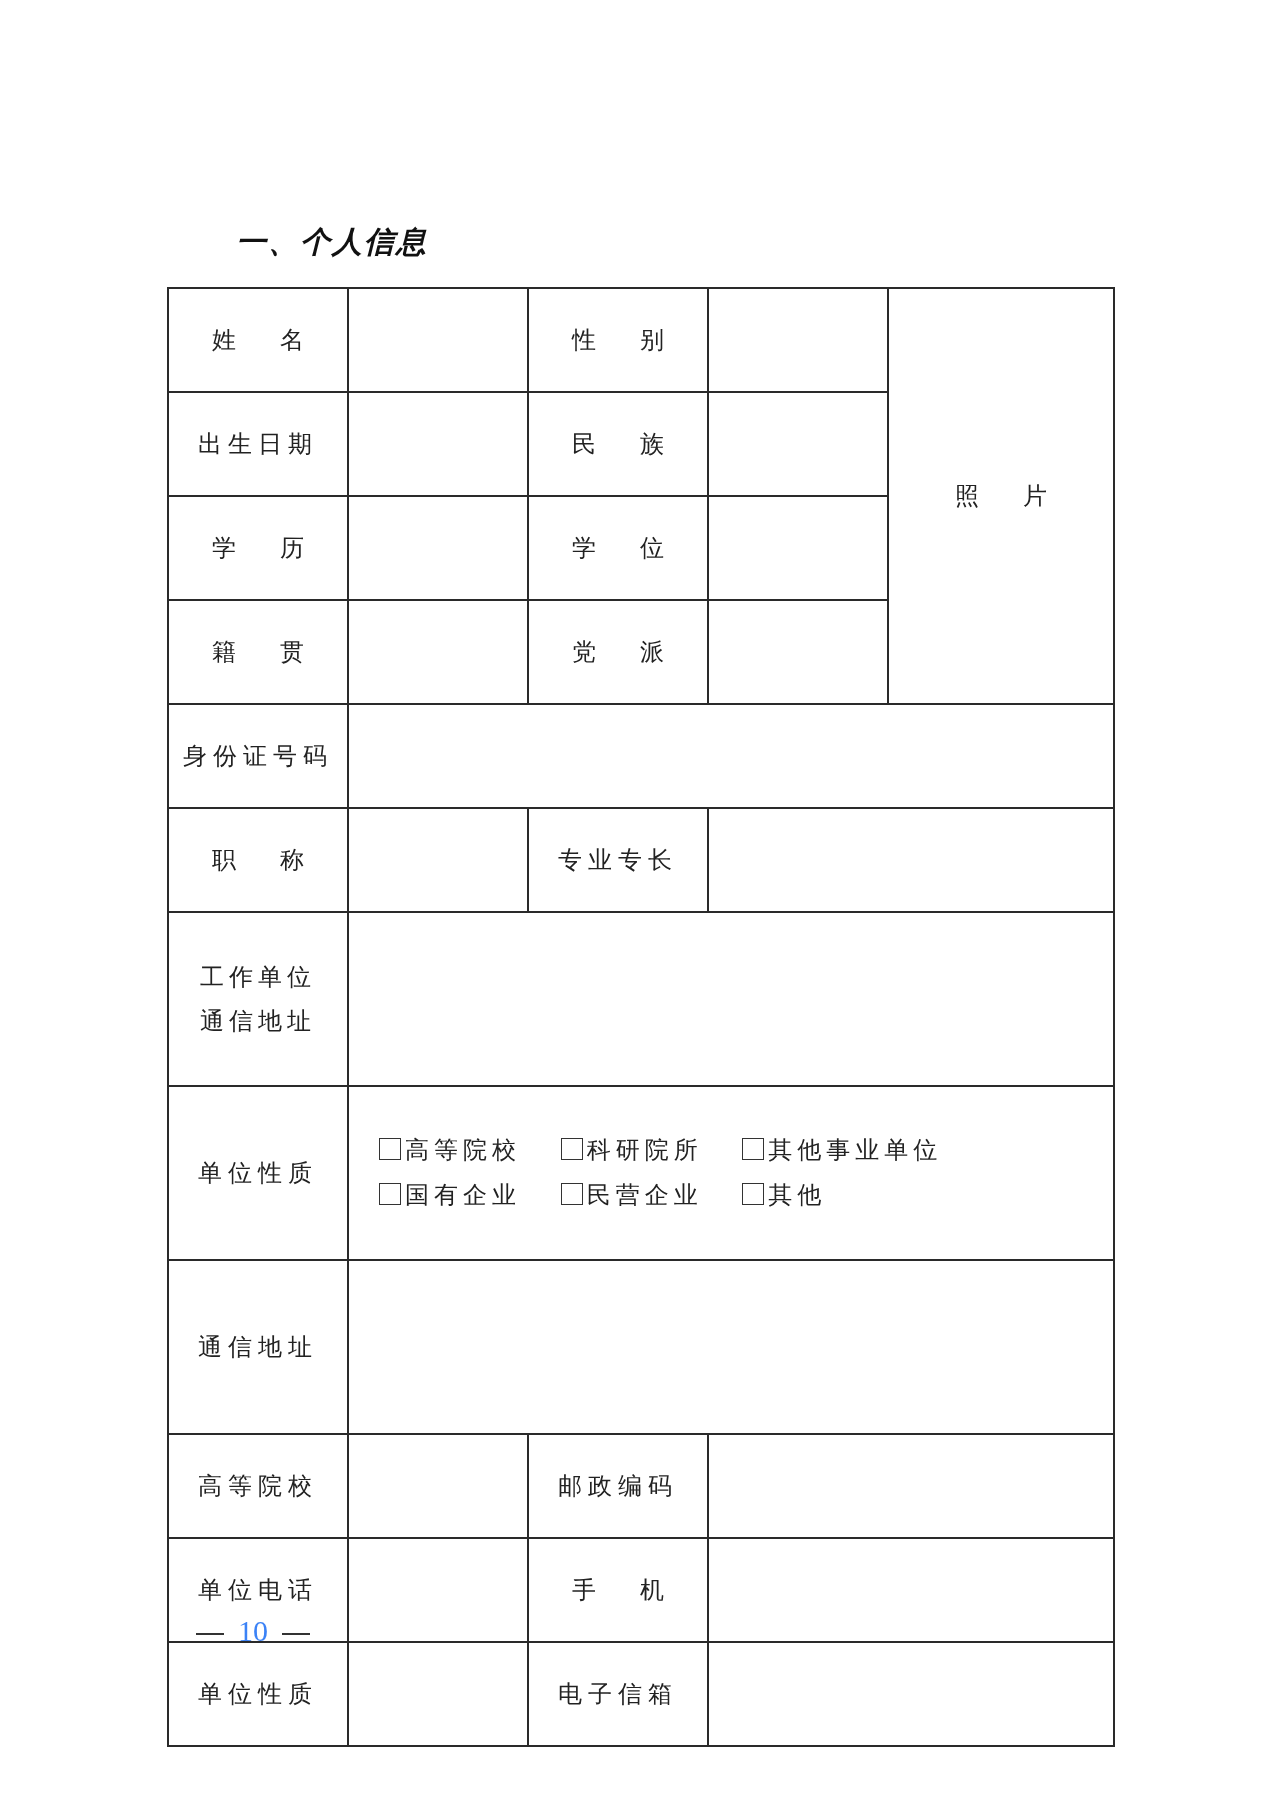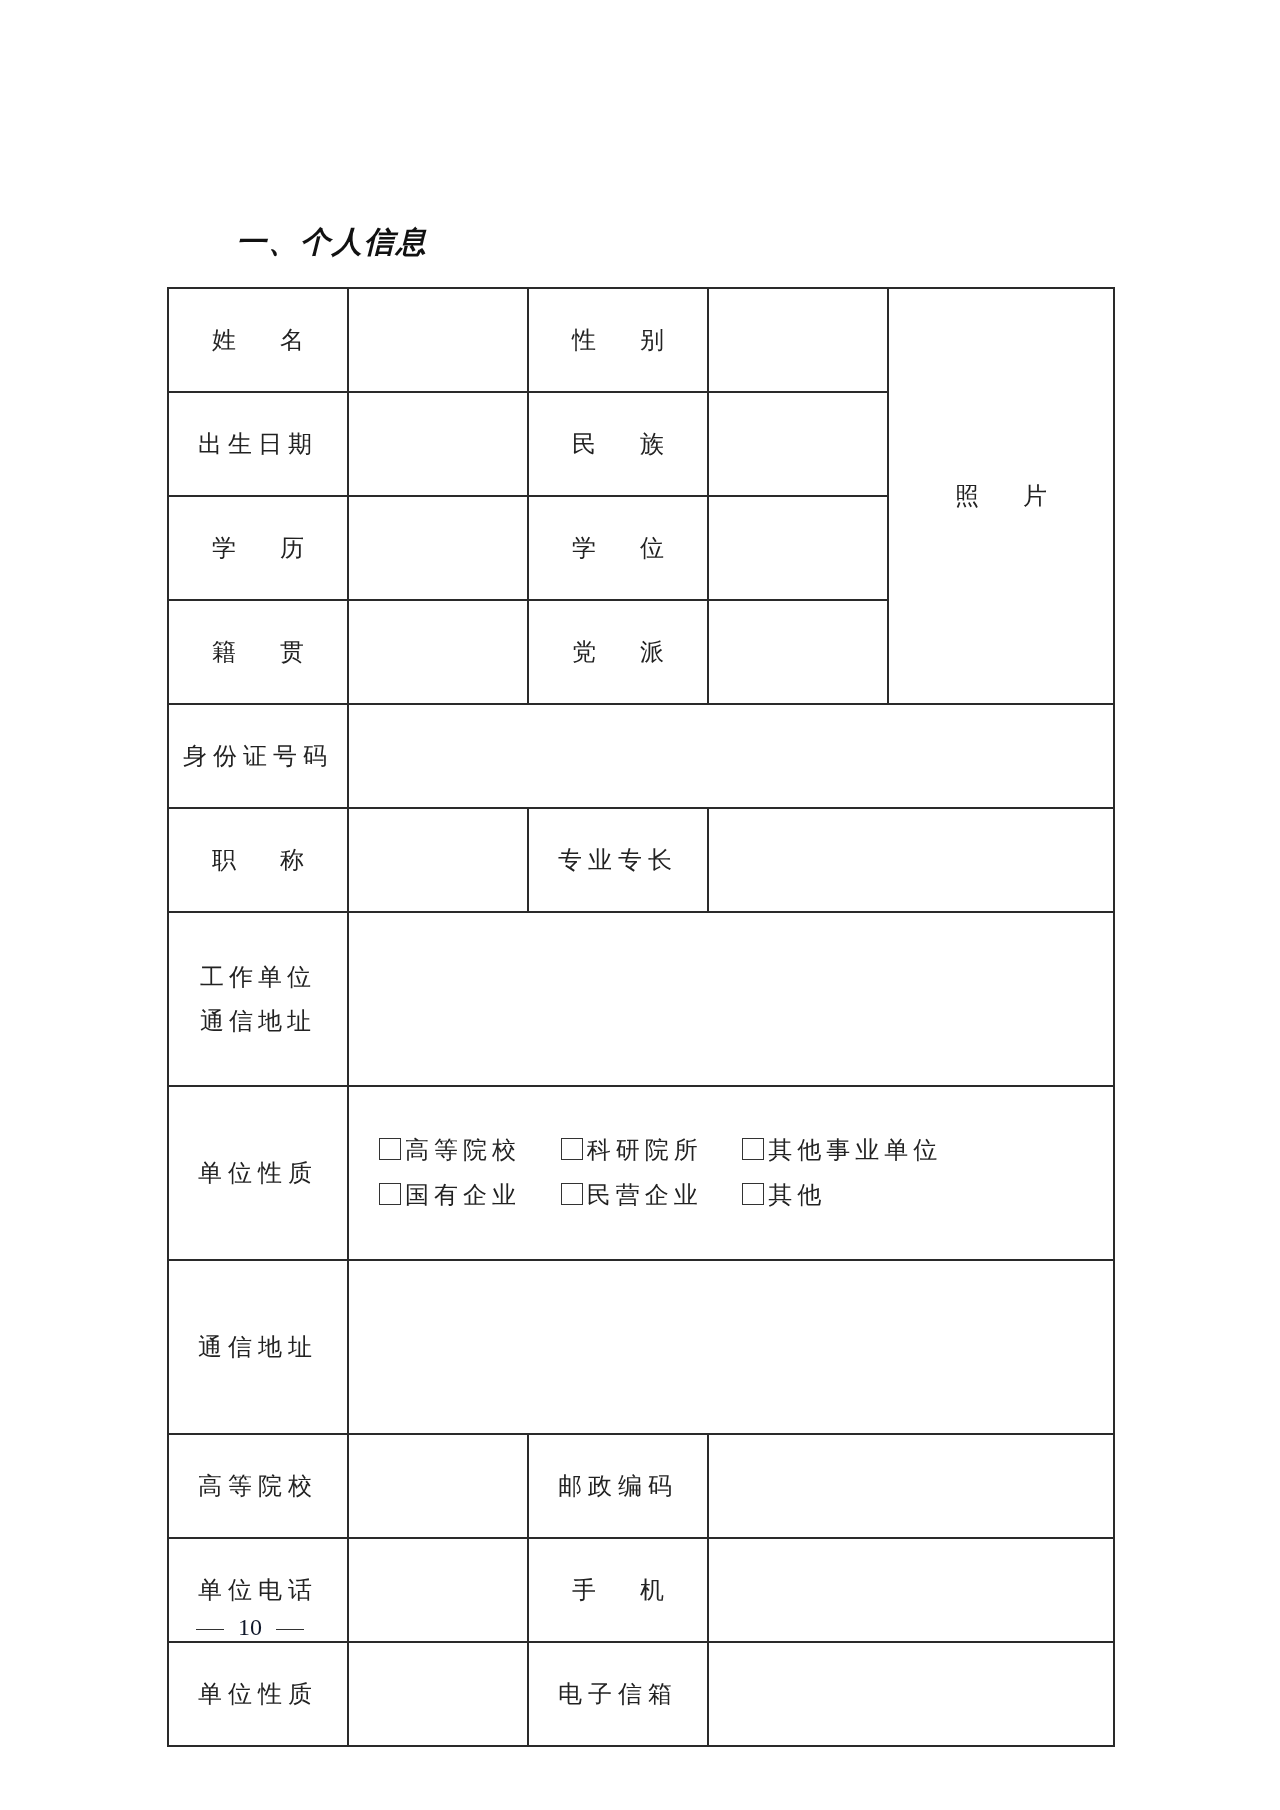--- a/index.html
+++ b/index.html
@@ -12,21 +12,21 @@
     table.form td { border: 2px solid #2a2a2a; padding: 8px; text-align: center; vertical-align: middle;
                     font-size: 24px; color: #222; }
     .lbl { letter-spacing: 6px; }
     .sp { display: inline-block; width: 44px; }
     .r90 { height: 86px; }
     .r160 { height: 156px; border-radius: 9px; }
     .opts { text-align: left !important; padding-left: 30px !important; font-size: 24px; line-height: 45px; margin-top: 15px; }
     .opt { display: inline-block; margin-right: 18px; letter-spacing: 5px; }
     .box { display: inline-block; width: 20px; height: 20px; border: 1.5px solid #333; vertical-align: -2px; margin-right: 4px; }
     .multi { line-height: 44px; letter-spacing: 5px; }
-    .pagenum { position: absolute; top: 1614px; left: 182px; font-size: 24px; color: #0f172a;
+    .pagenum { position: absolute; top: 1614px; left: 182px; font-size: 30px; color: #3b82f6;
                font-family: "Liberation Serif", "DejaVu Serif", serif; }
     .dash { display: inline-block; width: 28px; height: 1.5px; background: #333; vertical-align: middle; margin: 0 14px; }
   </style>
 </head>
 <body>
 
 <div class="title">一、个人信息</div>
 
 <table class="form">
   <colgroup>

